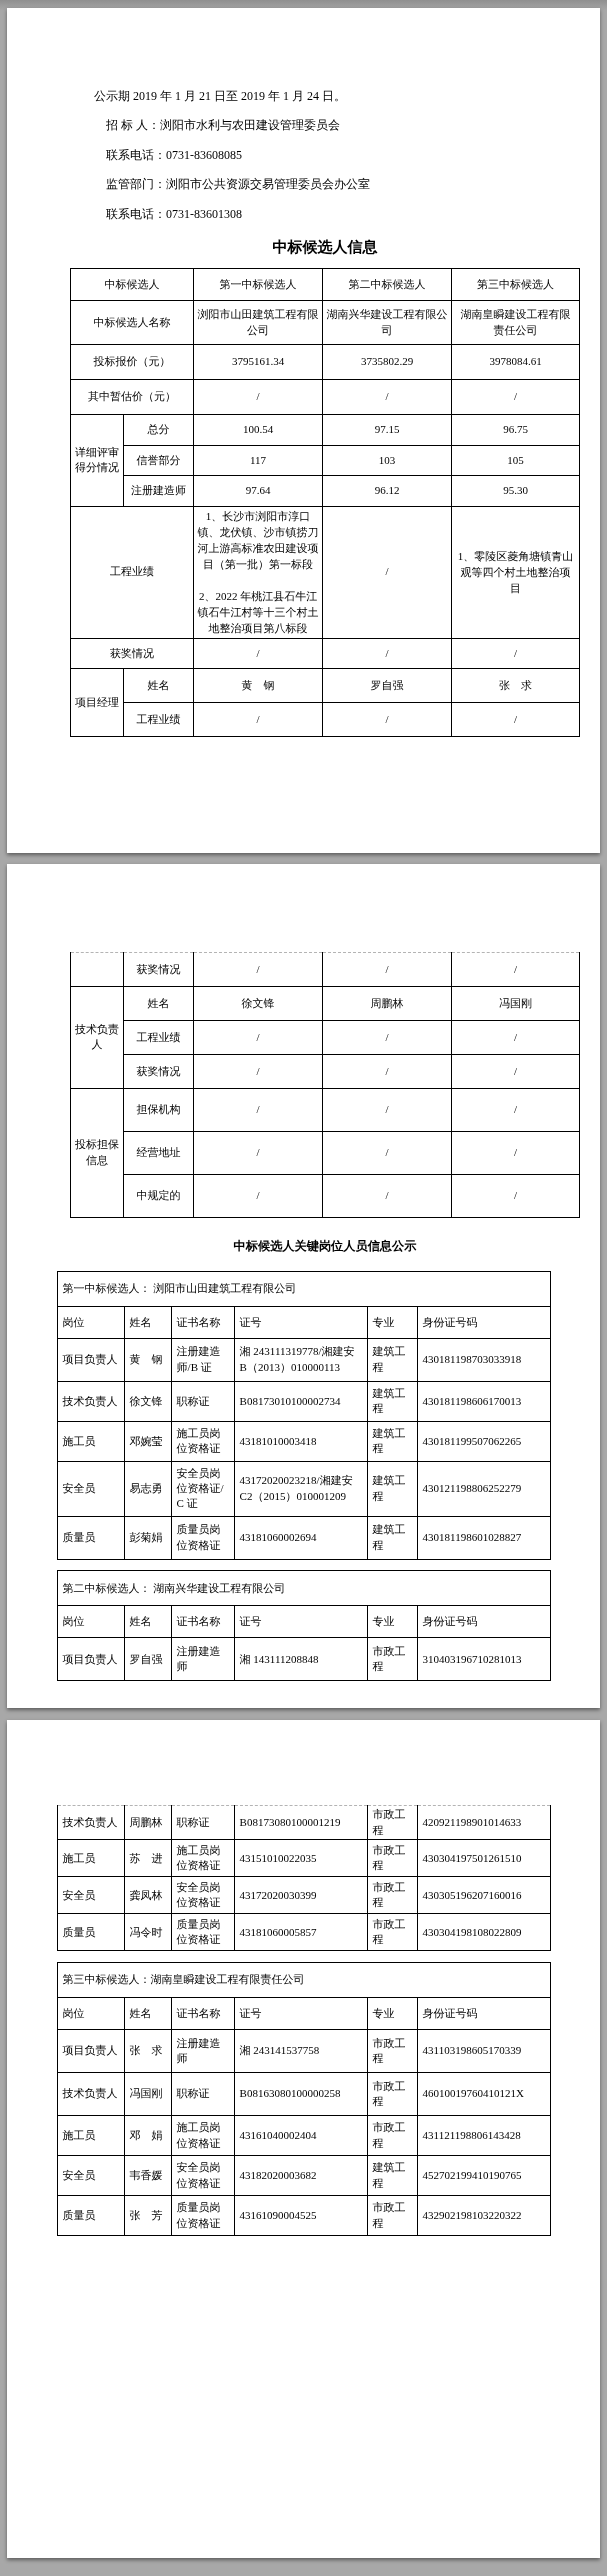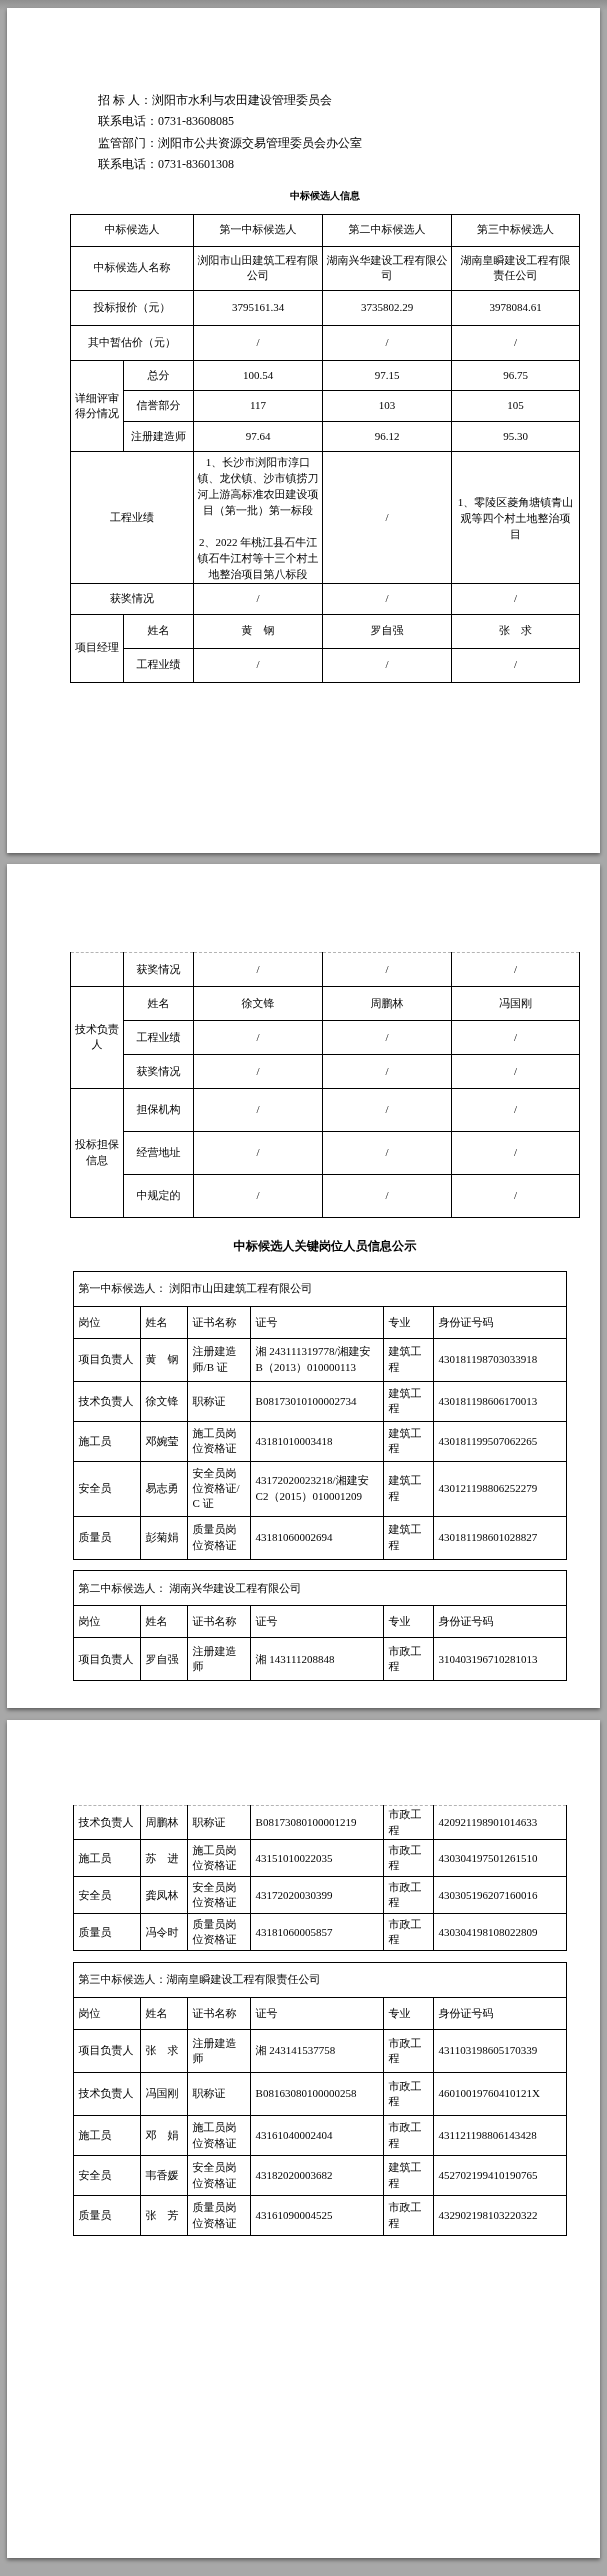--- a/index.html
+++ b/index.html
@@ -16,26 +16,26 @@
     box-shadow:0 1.5px 3.8px rgba(0,0,0,0.45);
     position:relative;overflow:hidden;box-sizing:border-box;
   }
   .page1{height:845px;margin-bottom:11.4px;}
   .page2{height:844px;margin-bottom:12.2px;}
   .page3{height:838px;}
 
   
   .textblock{padding:80px 34px 0 63px;font-size:12px;line-height:17.5px;text-align:justify;}
   .para{margin:0;text-indent:2em;}
-  .contact{margin:4px;text-indent:2em;}
+  .contact{margin:12px;text-indent:2em;}
 
   .tbl-title{
     margin:15.3px 0 0 63px;width:510px;text-align:center;
     font-family:"Liberation Sans","DejaVu Sans",sans-serif;
-    font-size:10px;font-weight:bold;
+    font-size:15px;font-weight:bold;
   }
 
   
   table.tbl{
     border-collapse:collapse;table-layout:fixed;
     margin-left:63px;margin-top:10.7px;
     font-size:11px;line-height:15.3px;
     border:1.5px solid #000;
   }
   table.tbl td{
@@ -46,41 +46,42 @@
   .perf-left{text-align:left;white-space:pre-line;padding:3.1px 5.3px;line-height:16px;}
 
   table.cont-tbl{border-top:none;}
   table.cont-tbl tr:first-child td{border-top:0.8px dashed #b4b4b4;}
 
   .staff-title{
     margin:20px 0 16px 63px;width:510px;text-align:center;
     font-family:"Liberation Sans","DejaVu Sans",sans-serif;
     font-size:12.2px;font-weight:bold;
   }
-  table.staff-tbl{width:494px;margin-left:66px;}
+  table.staff-tbl{width:494px;margin-left:50px;}
   table.staff-tbl td{text-align:left;padding:1.5px 4.6px;}
   td.cap{padding-left:7.6px;}
 
   
   .h40{height:30.5px}.h42{height:32px}.h44{height:34px}.h46{height:35px}
   .h48{height:37px}.h52{height:40px}.h56{height:43px}.h58{height:44px}
   .h72{height:55px}.h170{height:130px}
 
   .mt42{margin-top:32px;}
   .mt46{margin-top:35px;}
   .pad-top-p2{height:77px;}
   .pad-top-p3{height:74px;}
 </style>
 </head>
 <body>
 
 <div class="canvas">
 
   <div class="page page1">
     <div class="textblock">
+      <p class="para">公示期 2019 年 1 月 21 日至 2019 年 1 月 24 日。</p>
       <p class="contact">招 标 人：浏阳市水利与农田建设管理委员会</p>
       <p class="contact">联系电话：0731-83608085</p>
       <p class="contact">监管部门：浏阳市公共资源交易管理委员会办公室</p>
       <p class="contact">联系电话：0731-83601308</p>
     </div>
 
     <h2 class="tbl-title">中标候选人信息</h2>
 
     <table class="tbl info-tbl">
       <colgroup>

